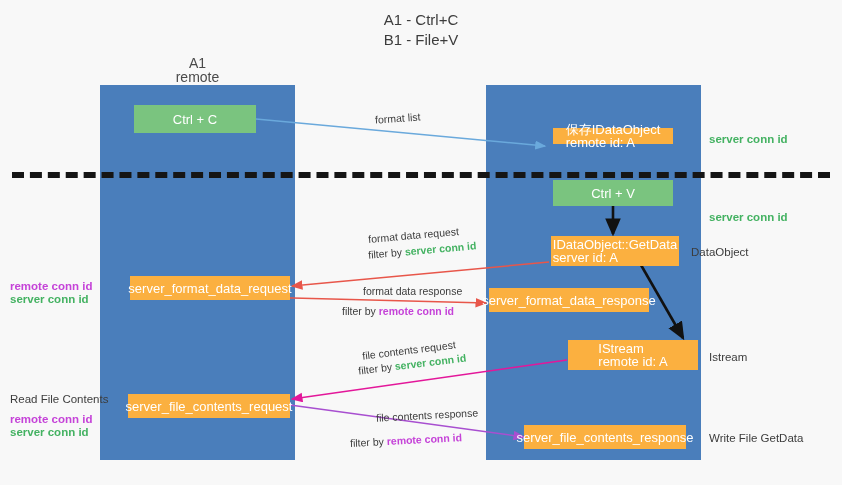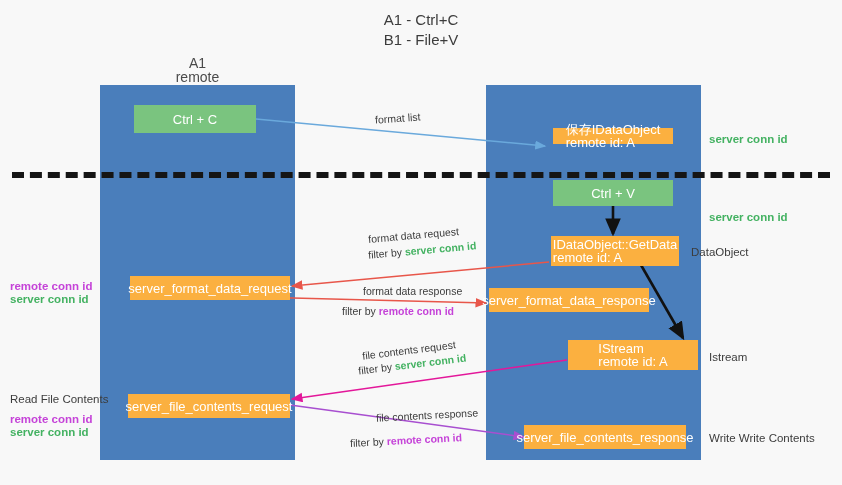--- a/index.html
+++ b/index.html
@@ -151,42 +151,42 @@
   <div class="dashed-line"></div>
 
   <div class="box green" style="left:134px; top:105px; width:122px; height:28px;">Ctrl + C</div>
 
   <div class="box orange" style="left:553px; top:128px; width:120px; height:16px;">保存IDataObject
 remote id: A</div>
 
   <div class="box green" style="left:553px; top:180px; width:120px; height:26px;">Ctrl + V</div>
 
   <div class="box orange" style="left:551px; top:236px; width:128px; height:30px;">IDataObject::GetData
-remote id: A</div>
+server id: A</div>
 
   <div class="box orange" style="left:130px; top:276px; width:160px; height:24px;">server_format_data_request</div>
 
   <div class="box orange" style="left:489px; top:288px; width:160px; height:24px;">server_format_data_response</div>
 
   <div class="box orange" style="left:568px; top:340px; width:130px; height:30px;">IStream
 remote id: A</div>
 
   <div class="box orange" style="left:524px; top:425px; width:162px; height:24px;">server_file_contents_response</div>
 
   <div class="box orange" style="left:128px; top:394px; width:162px; height:24px;">server_file_contents_request</div>
 
   <div class="side-label conn-green" style="left:709px; top:132px;">server conn id</div>
 
   <div class="side-label conn-green" style="left:709px; top:210px;">server conn id</div>
 
   <div class="side-label" style="left:691px; top:245px;">DataObject</div>
 
   <div class="side-label" style="left:709px; top:350px;">Istream</div>
 
-  <div class="side-label" style="left:709px; top:431px;">Write Write Contents</div>
+  <div class="side-label" style="left:709px; top:431px;">Write File GetData</div>
 
   <div class="side-label conn-purple" style="left:10px; top:279px;">remote conn id</div>
   <div class="side-label conn-green" style="left:10px; top:292px;">server conn id</div>
 
   <div class="side-label" style="left:10px; top:392px;">Read File Contents</div>
   <div class="side-label conn-purple" style="left:10px; top:412px;">remote conn id</div>
   <div class="side-label conn-green" style="left:10px; top:425px;">server conn id</div>
 
   <div class="edge-label" style="left:375px; top:111px; transform:rotate(-4deg);">format list</div>
 

